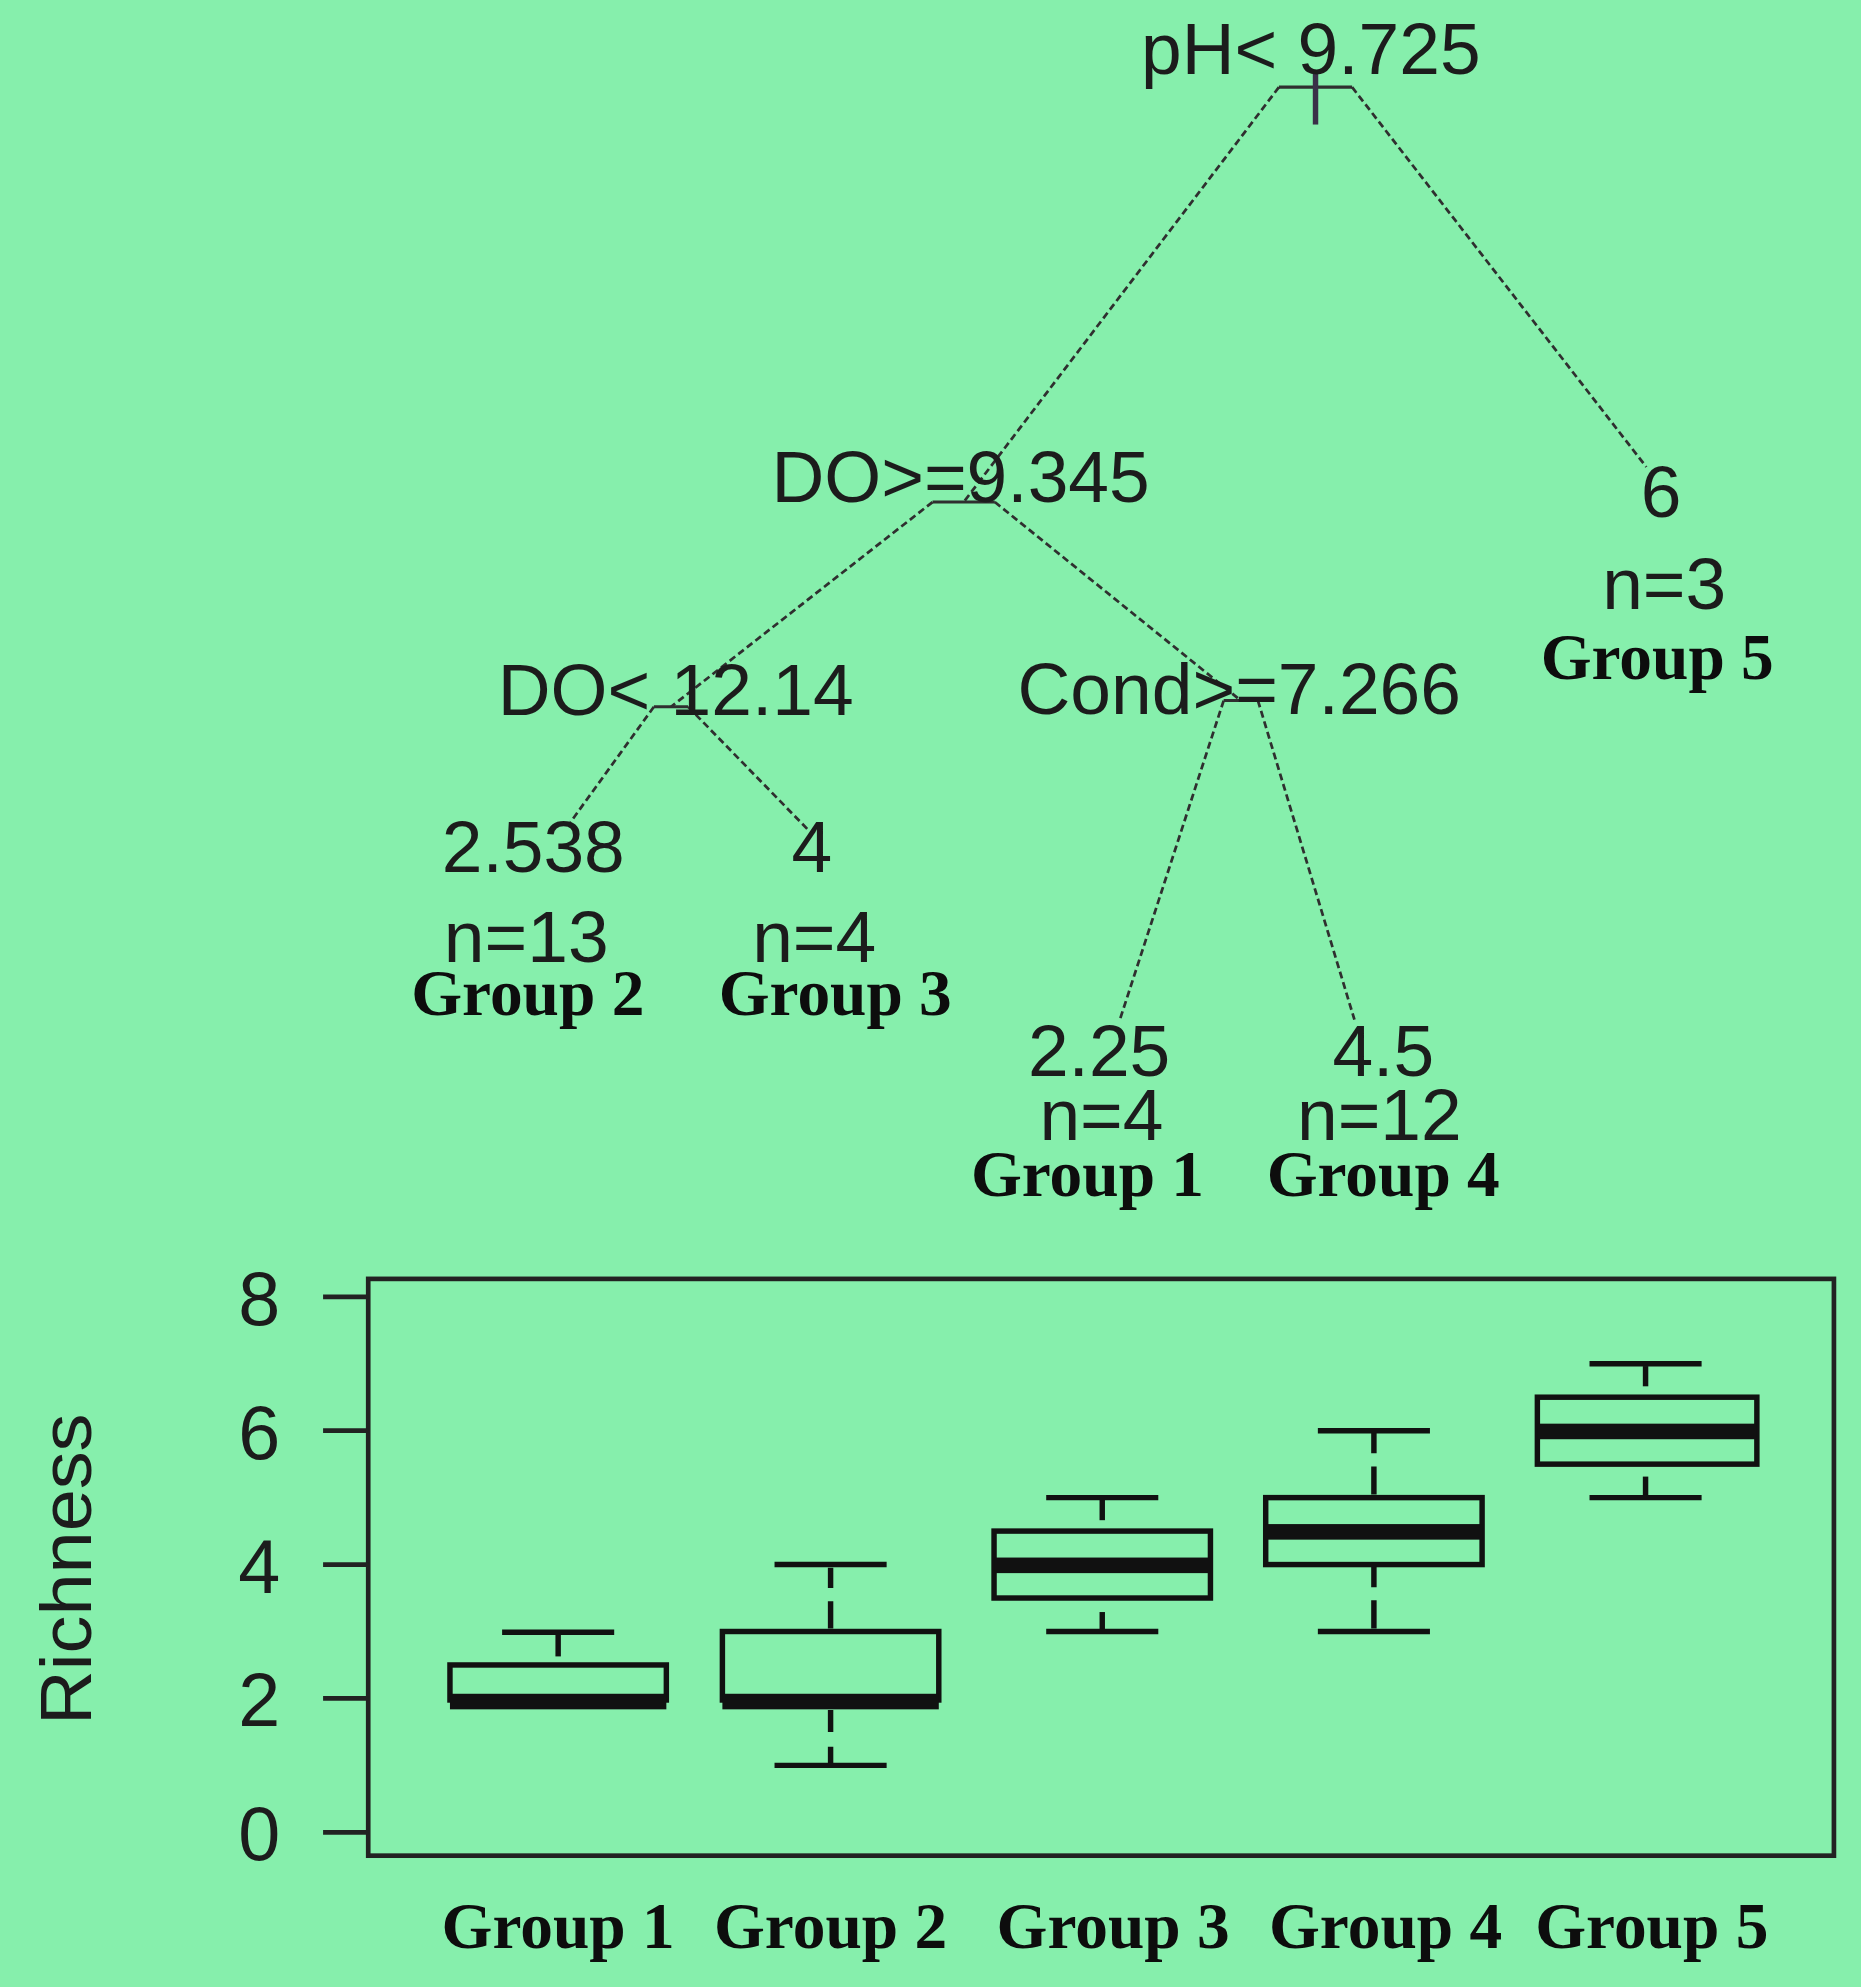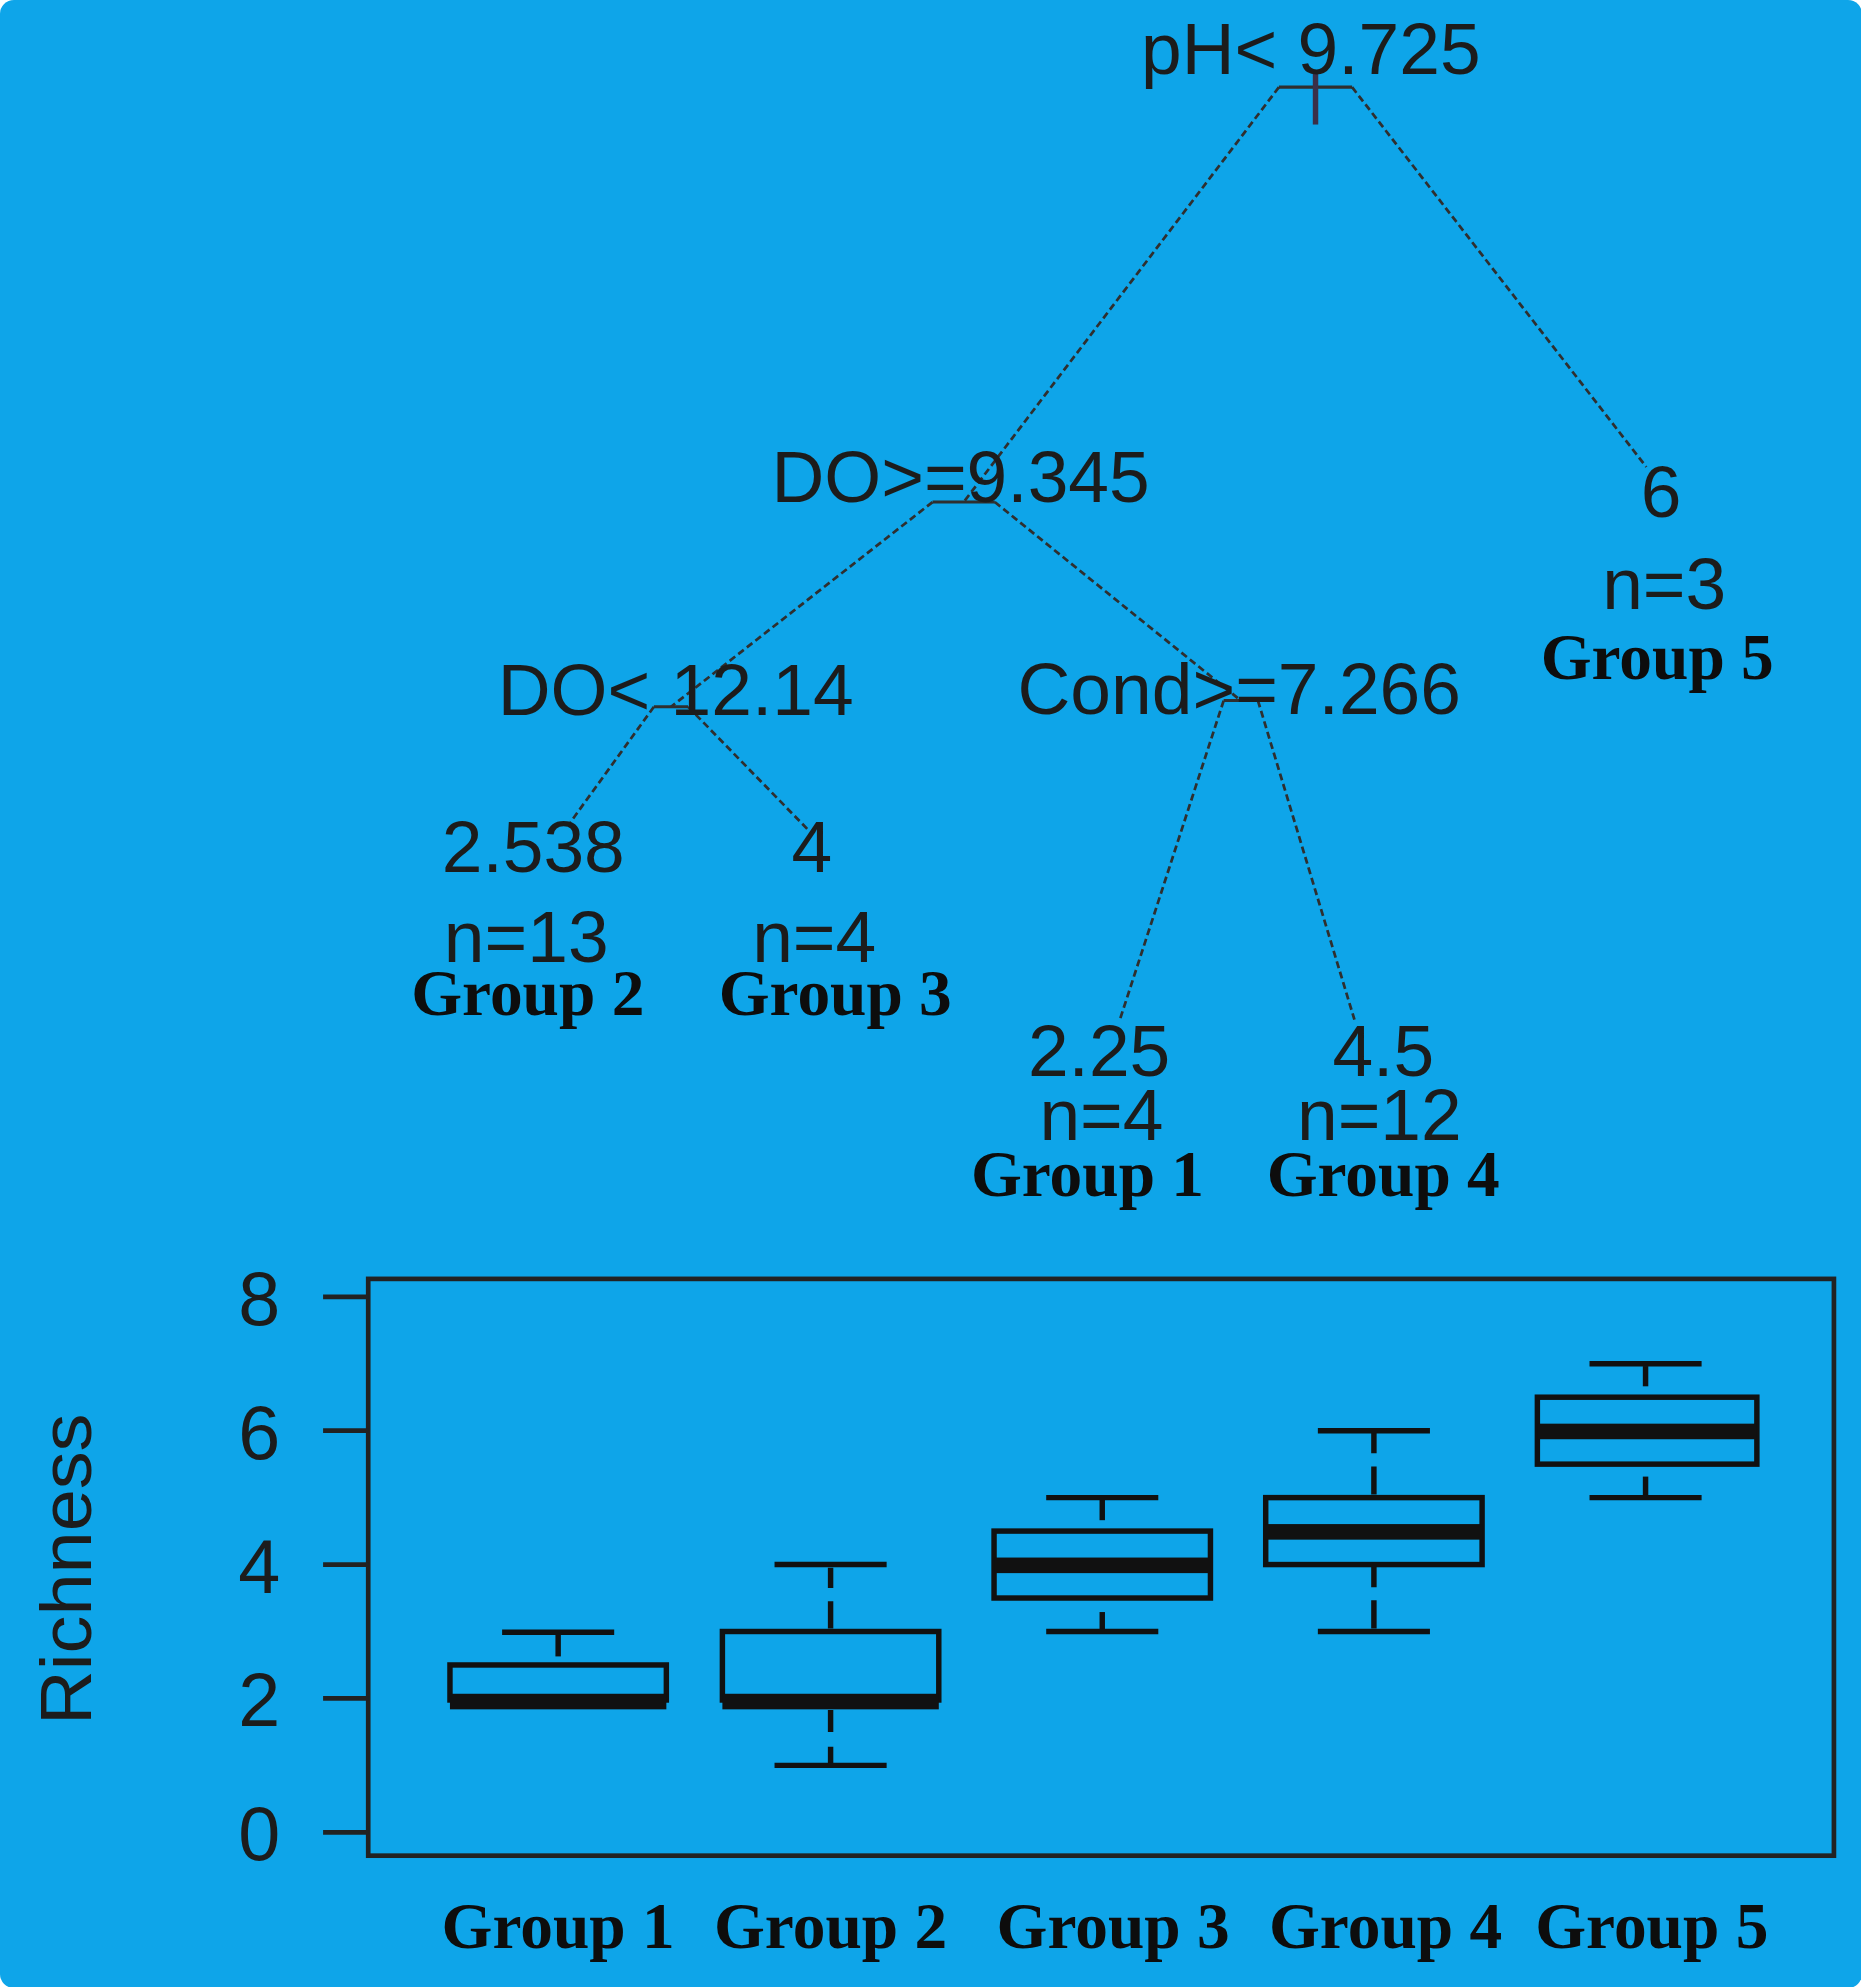--- a/index.html
+++ b/index.html
@@ -1,16 +1,16 @@
 <!DOCTYPE html>
 <html style="font-size:12.5px"><head>
 <meta charset="utf-8">
 <style>
   html,body{margin:0;padding:0;background:#ffffff;}
-  #canvas{position:relative;width:1862px;height:1988px;background:#0ea5e9;overflow:hidden;border-radius:14px;}
+  #canvas{position:relative;width:1862px;height:1988px;background:#86efac;overflow:hidden;}
   svg{position:absolute;left:0;top:0;}
   text{fill:#1c1c1c;}
   .sans{font-family:"Liberation Sans",sans-serif;font-size:94px;}
   .serifb{font-family:"Liberation Serif",serif;font-weight:bold;font-size:84px;fill:#0d0d0d;}
   .tick{font-family:"Liberation Sans",sans-serif;font-size:97px;}
 </style>
 </head>
 <body>
 <div id="canvas">
 <svg width="1862" height="1988" viewBox="0 0 2392 2554">

